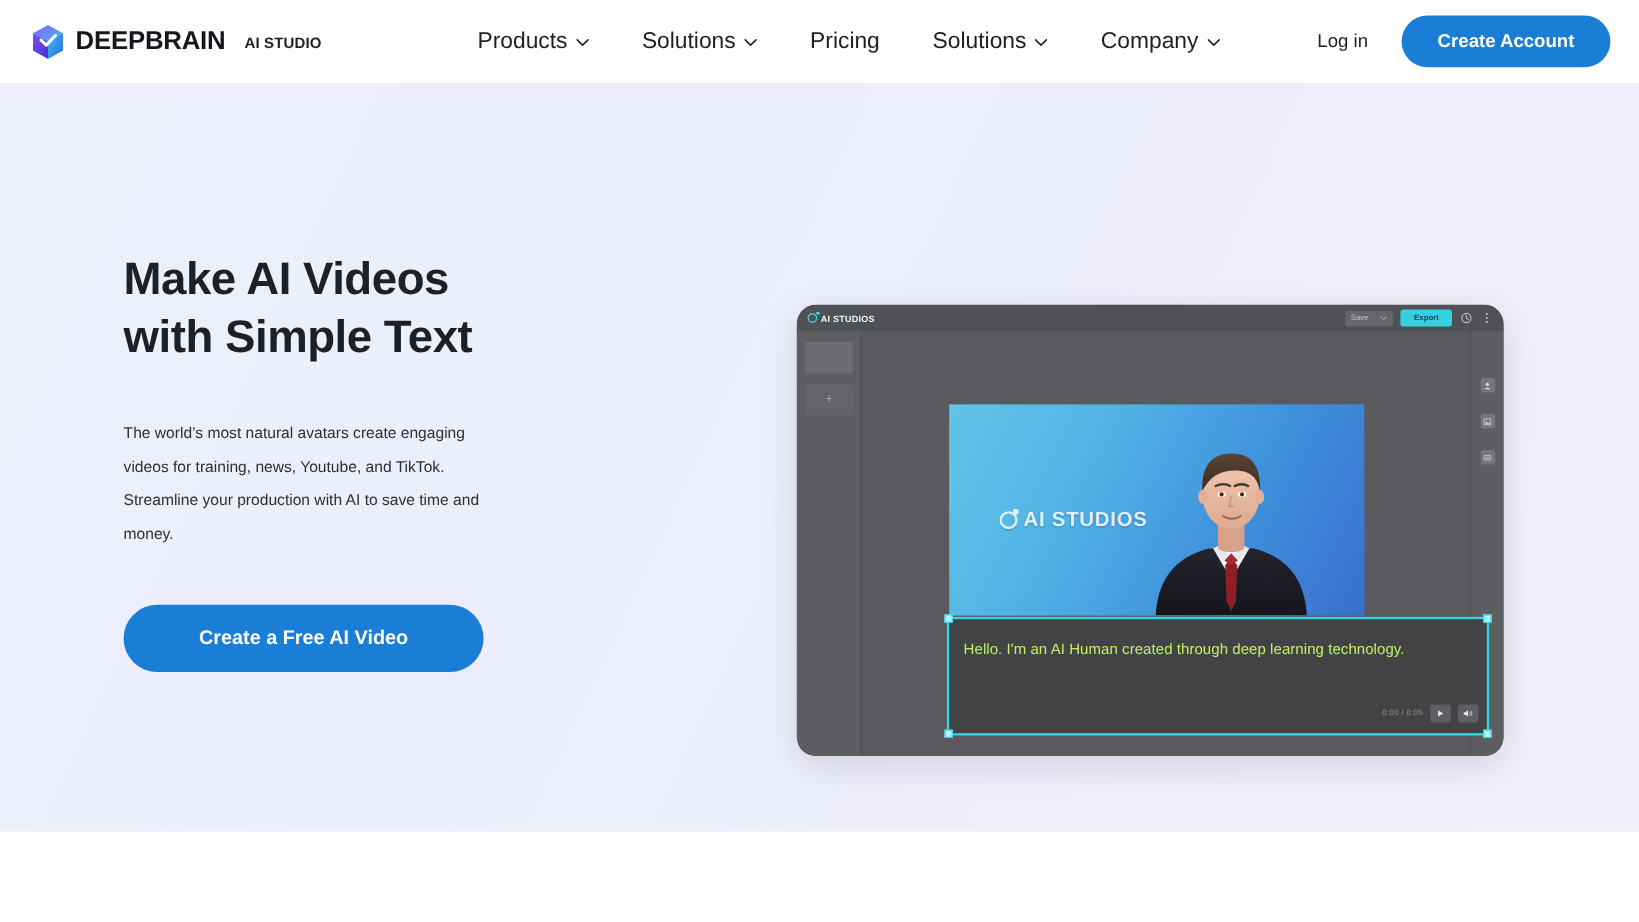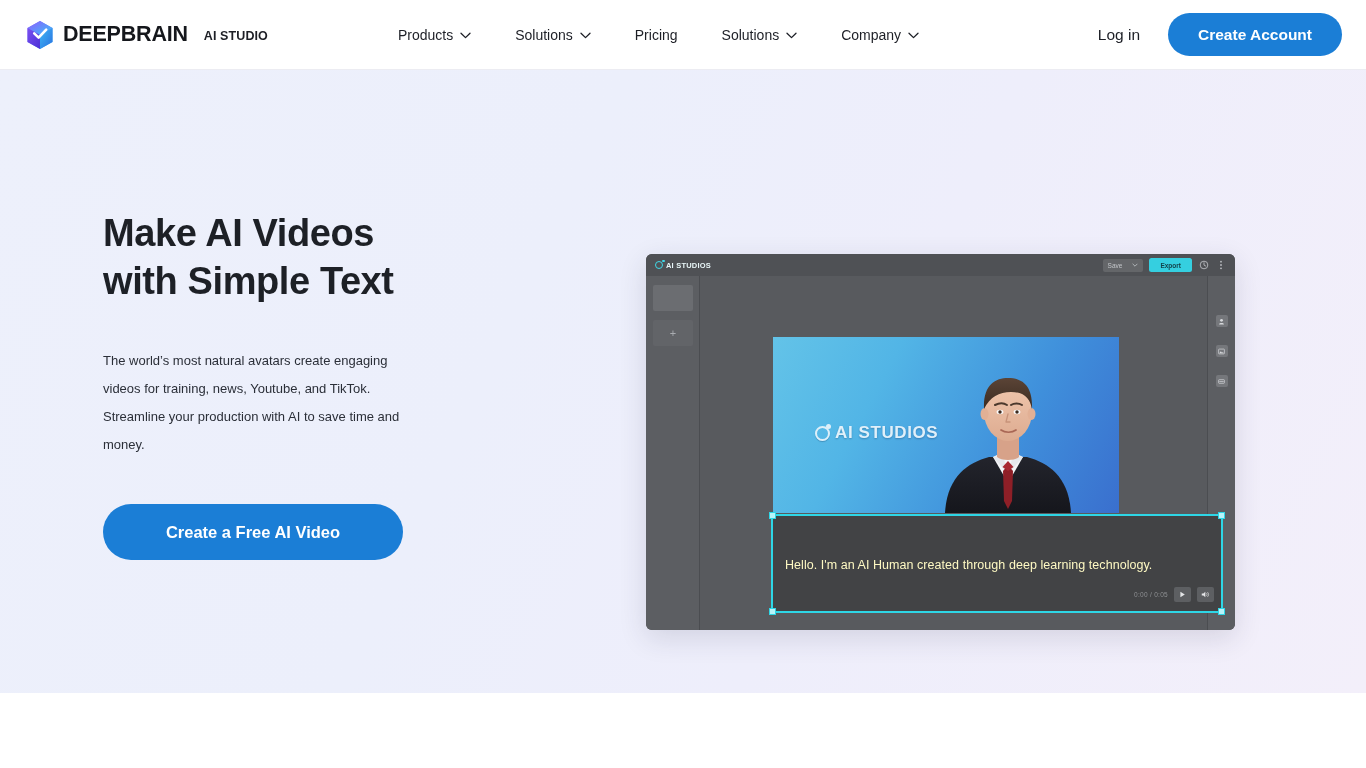--- a/index.html
+++ b/index.html
@@ -33,21 +33,21 @@
   }
 
   .nav-links{
     display:flex; align-items:center;
     margin-left:108px;
     gap:0;
   }
   .nav-item{
     display:flex; align-items:center; gap:7px;
     padding:0 22px;
-    font-size:14px;
+    font-size:19px;
     color:#1d1f26;
     cursor:pointer;
     white-space:nowrap;
   }
   .chev{ width:11px; height:7px; display:block; margin-top:2px; }
 
   .nav-right{
     margin-left:auto;
     display:flex; align-items:center; gap:4px;
   }
@@ -115,24 +115,24 @@
     border-radius:32px;
     width:300px;
     height:56px;
     cursor:pointer;
     font-family:"Liberation Sans", sans-serif;
   }
 
   
   .mockup{
     position:absolute;
-    left:646px; top:184px;
+    left:664px; top:184px;
     width:589px; height:376px;
     background:#5a5c60;
-    border-radius:6px;
+    border-radius:16px;
     box-shadow:0 8px 28px rgba(40,45,70,0.14);
     overflow:hidden;
   }
   .mk-topbar{
     height:22px;
     background:#4f5155;
     display:flex; align-items:center;
     padding:0 9px;
     position:relative;
   }
@@ -266,24 +266,23 @@
     left:71px; top:238px;
     width:452px; height:99px;
     background:#424345;
     border:2px solid #2ed6e6;
     box-sizing:border-box;
   }
   .tb-text{
     position:absolute;
     left:12px; top:18px;
     font-size:12.5px;
-    color:#fef9c3;
+    color:#bef264;
     letter-spacing:0.05px;
     white-space:nowrap;
-    margin-top:24px;
   }
   .tb-ctrls{
     position:absolute;
     right:7px; bottom:9px;
     display:flex; align-items:center; gap:6px;
   }
   .tb-time{
     font-size:6.5px; color:#8e9093; letter-spacing:0.3px;
   }
   .tb-btn{

